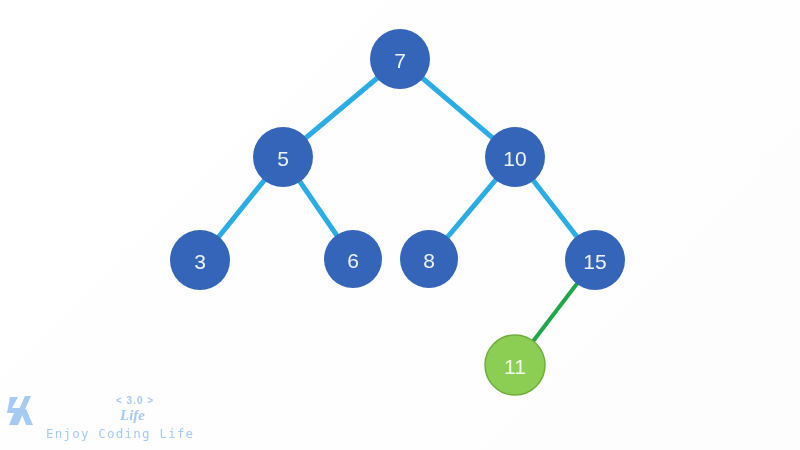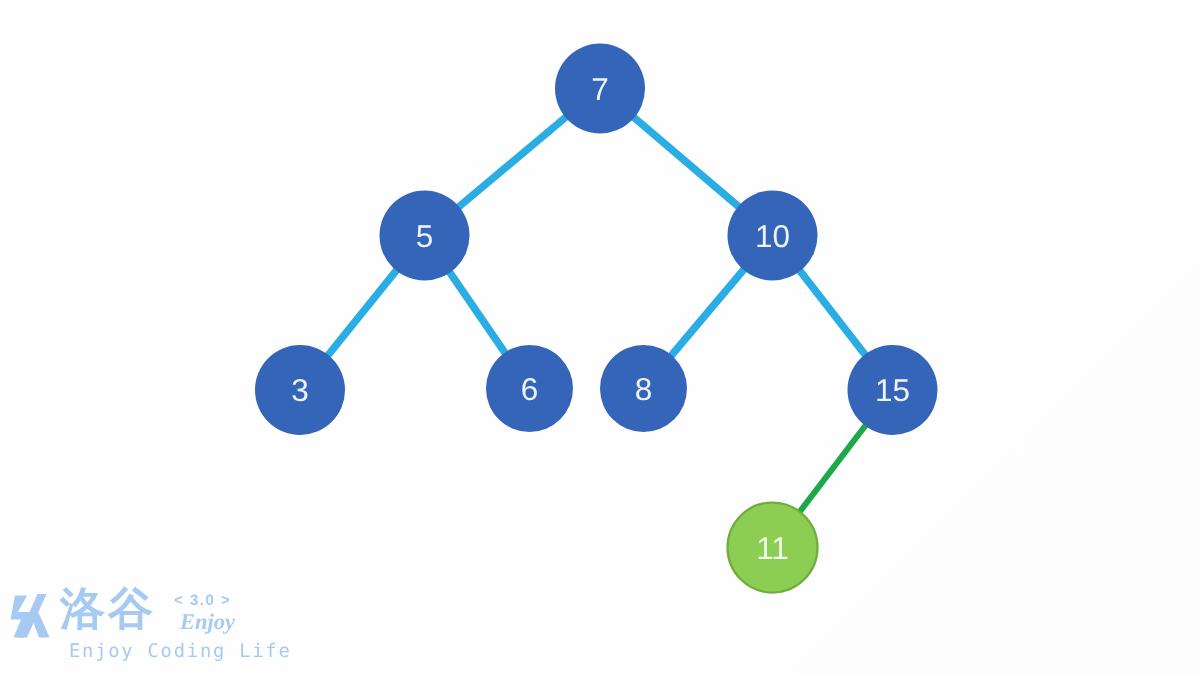--- a/index.html
+++ b/index.html
@@ -151,19 +151,18 @@
         </g>
       </g>
   </svg>
 
   <div id="luogu-watermark">
     <svg class="wm-mark" viewBox="0 0 34 34" xmlns="http://www.w3.org/2000/svg">
       <path d="M4 3 L12 3 L6 14 L16 14 L10 31 L3 31 L8 19 L1 19 Z" fill="#a6caf2"></path>
       <path d="M19 2 L25 2 L12 31 L6 31 Z" fill="#a6caf2"></path>
       <path d="M14 15 L20 15 L27 31 L20 31 Z" fill="#a6caf2"></path>
     </svg>
-    <div class="wm-han">洛谷</div>
     <div class="wm-ver">&lt; 3.0 &gt;</div>
-    <div class="wm-romaji">Enjoy</div>
+    <div class="wm-romaji">Life</div>
     <div class="wm-tagline">Enjoy Coding Life</div>
   </div>
 
 </div>
 
 </body></html>

